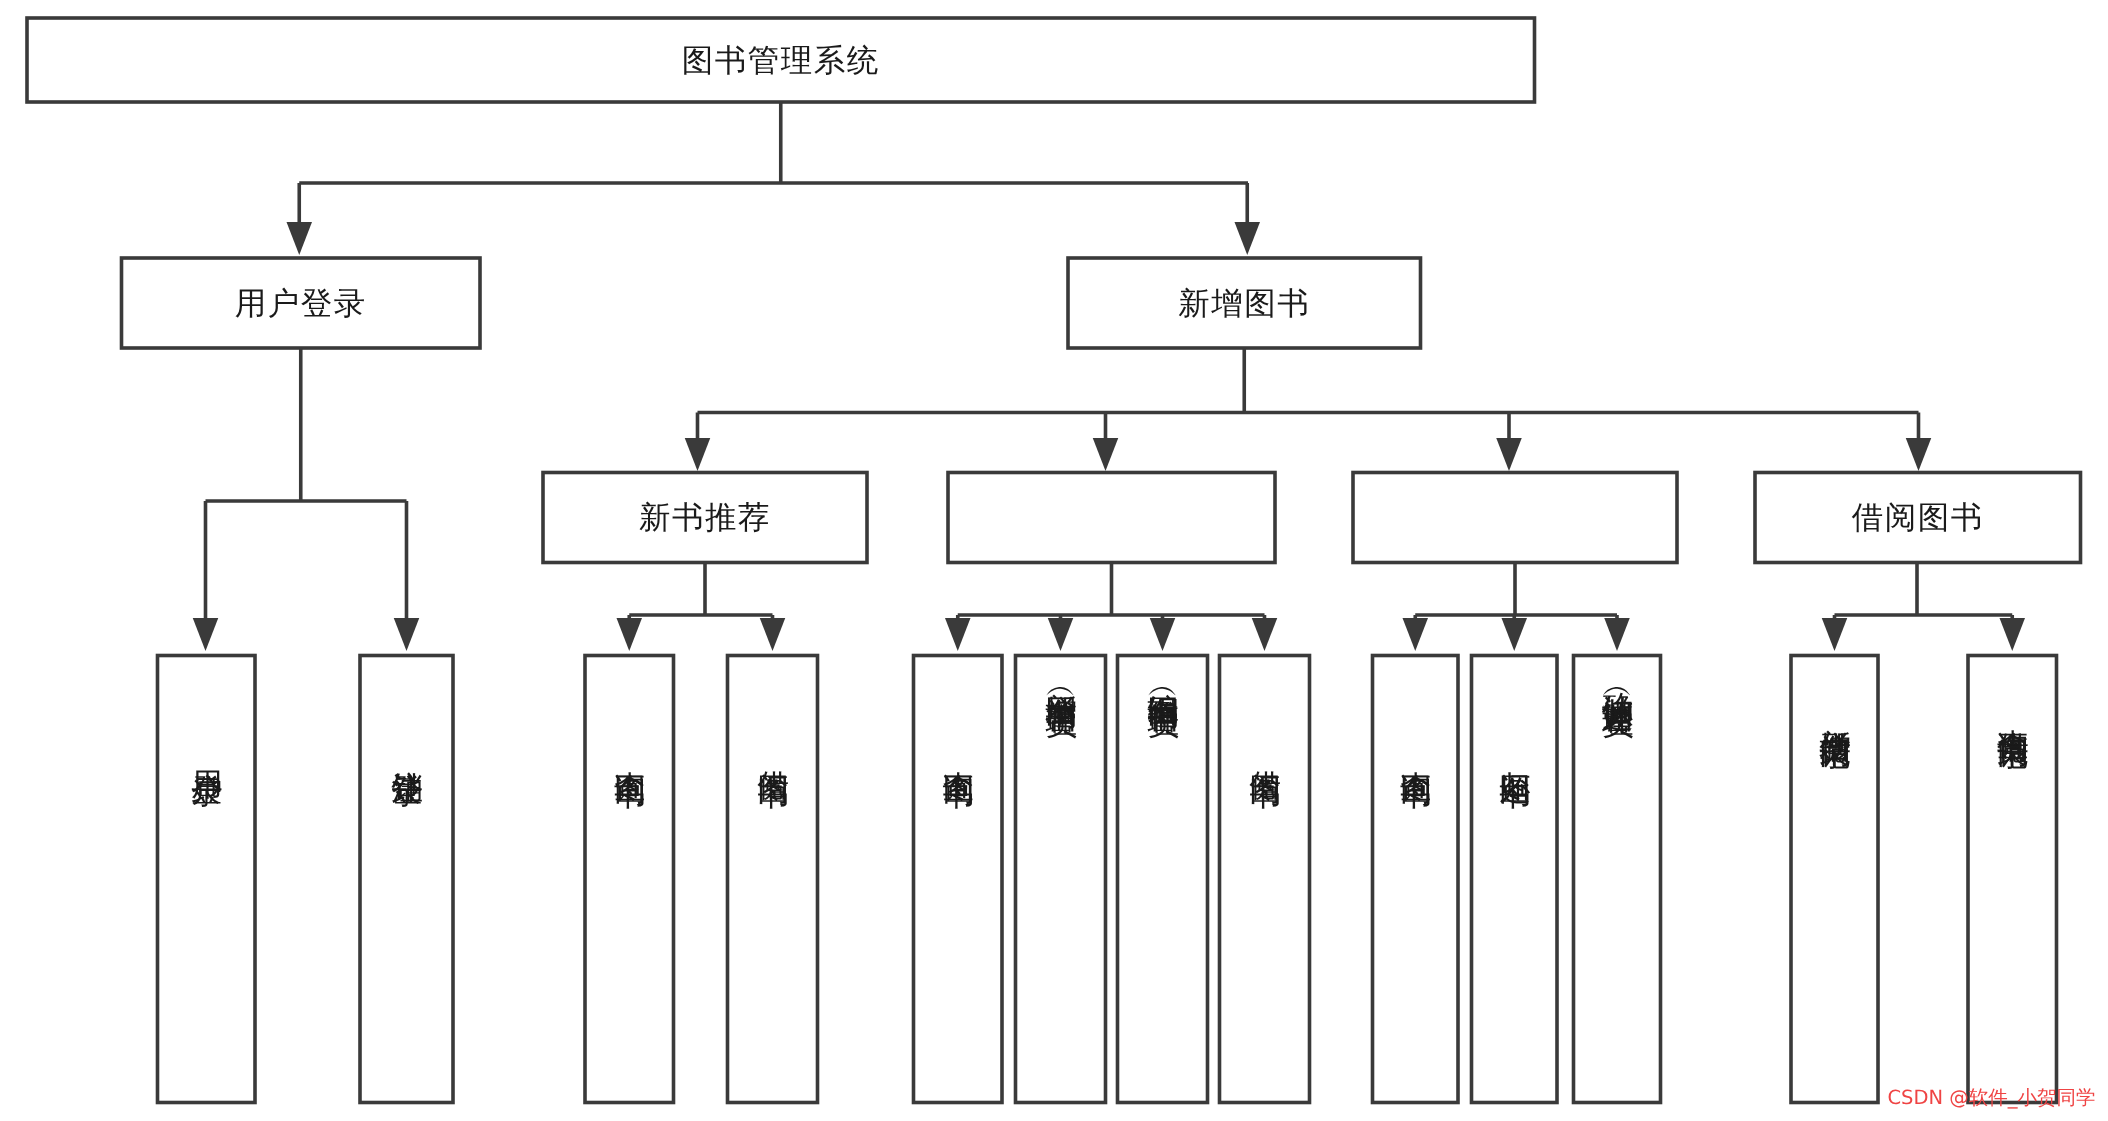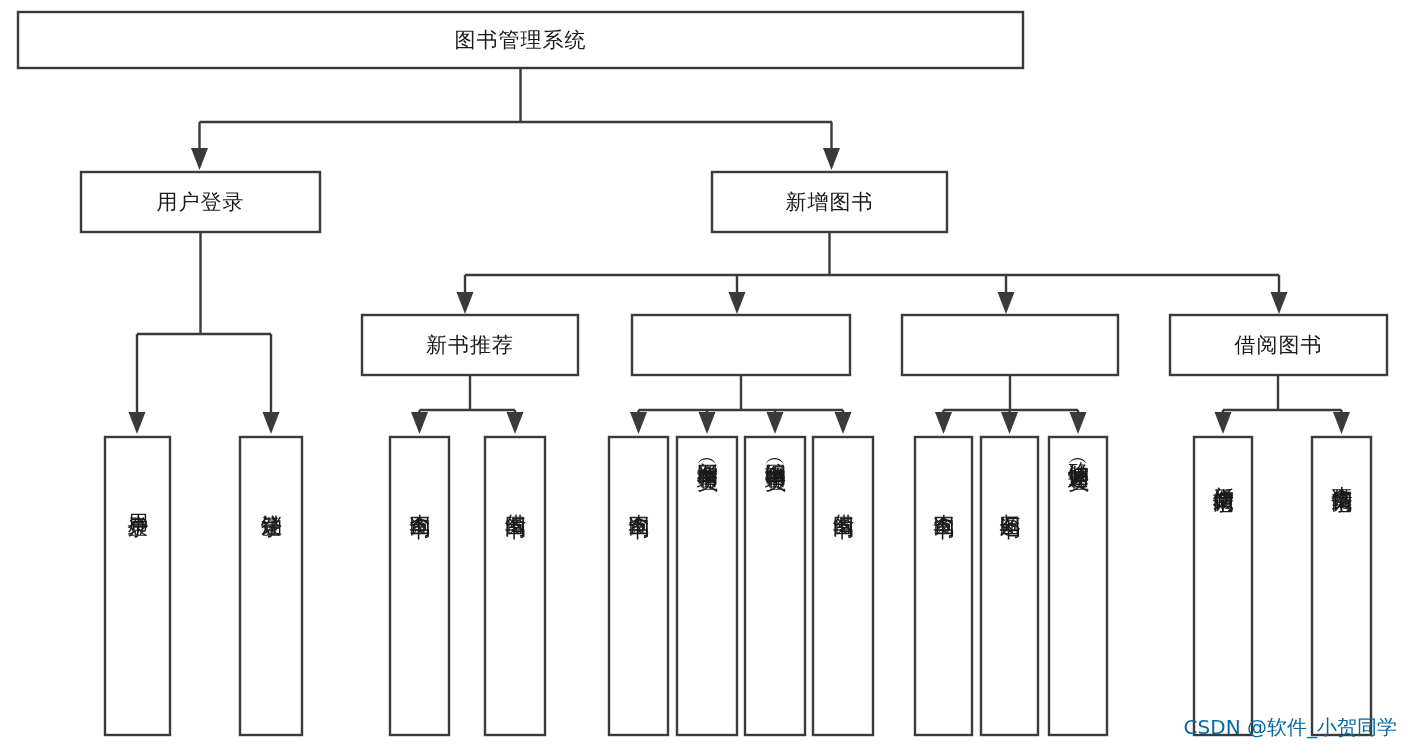--- a/index.html
+++ b/index.html
@@ -71,22 +71,22 @@
     font-size: 21px;
     color: #1a1a1a;
     letter-spacing: 1px;
     white-space: nowrap;
   }
   .watermark {
     position: absolute;
     right: 8px;
     bottom: 6px;
     font-family: "DejaVu Sans", "Liberation Sans", sans-serif;
-    font-size: 20px;
-    color: #0369a1;
+    font-size: 13px;
+    color: #ef4444;
     white-space: nowrap;
     pointer-events: none;
   }
 </style>
 </head>
 <body>
 
 <div id="diagram-root">
 
   <svg class="diagram-canvas" viewBox="0 0 1405 747">

